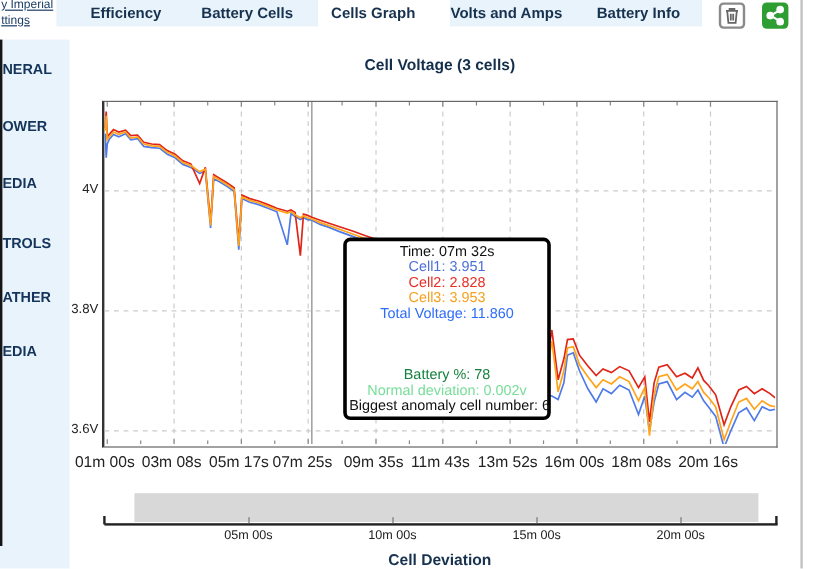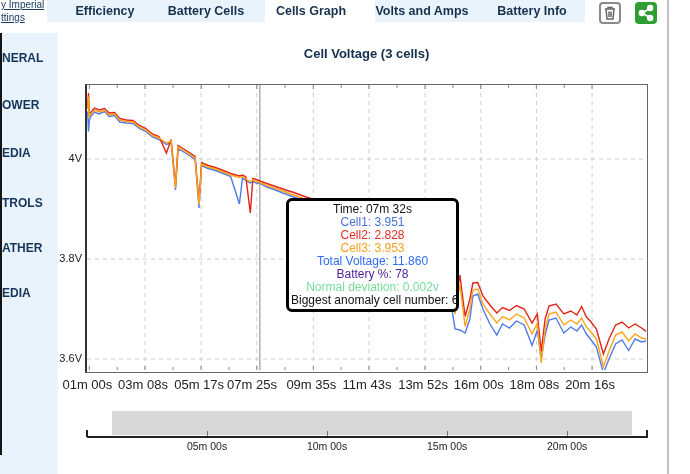--- a/index.html
+++ b/index.html
@@ -172,34 +172,35 @@
       <div class="xlab" style="left: 449.418px;">18m 08s</div>
       <div class="xlab" style="left: 505.079px;">20m 16s</div>
     </div>
 
   <div id="tooltip">
     <div class="tline" style="color: rgb(17, 17, 17);">Time: 07m 32s</div>
     <div class="tline" style="color: rgb(75, 111, 214);">Cell1: 3.951</div>
     <div class="tline" style="color: rgb(230, 46, 36);">Cell2: 2.828</div>
     <div class="tline" style="color: rgb(246, 160, 30);">Cell3: 3.953</div>
     <div class="tline" style="color: rgb(46, 108, 251);">Total Voltage: 11.860</div>
-    <div class="tline" style="color: #4c1d95;">Battery %: 78</div>
+    <div class="tline" style="color: #15803d; margin-top: 38px;">Battery %: 78</div>
     <div class="tline" style="color: rgb(119, 221, 153);">Normal deviation: 0.002v</div>
     <div class="tline" style="color: rgb(17, 17, 17);">Biggest anomaly cell number: 6</div>
   </div>
 
   <div id="range-band"></div>
   <div id="mini-axis"></div>
   <div class="mini-cap" style="left:86px"></div>
   <div class="mini-cap" style="left:646px"></div>
   <div id="mini-labels">
       <div class="mini-tick" style="left: 207.043px;"></div>
       <div class="mini-lab" style="left: 207.043px;">05m 00s</div>
       <div class="mini-tick" style="left: 327.086px;"></div>
       <div class="mini-lab" style="left: 327.086px;">10m 00s</div>
       <div class="mini-tick" style="left: 447.128px;"></div>
       <div class="mini-lab" style="left: 447.128px;">15m 00s</div>
       <div class="mini-tick" style="left: 567.171px;"></div>
       <div class="mini-lab" style="left: 567.171px;">20m 00s</div>
     </div>
+  <div id="footer-title">Cell Deviation</div>
 
   <div id="vscroll"></div>
 </div>
 
 </body></html>

